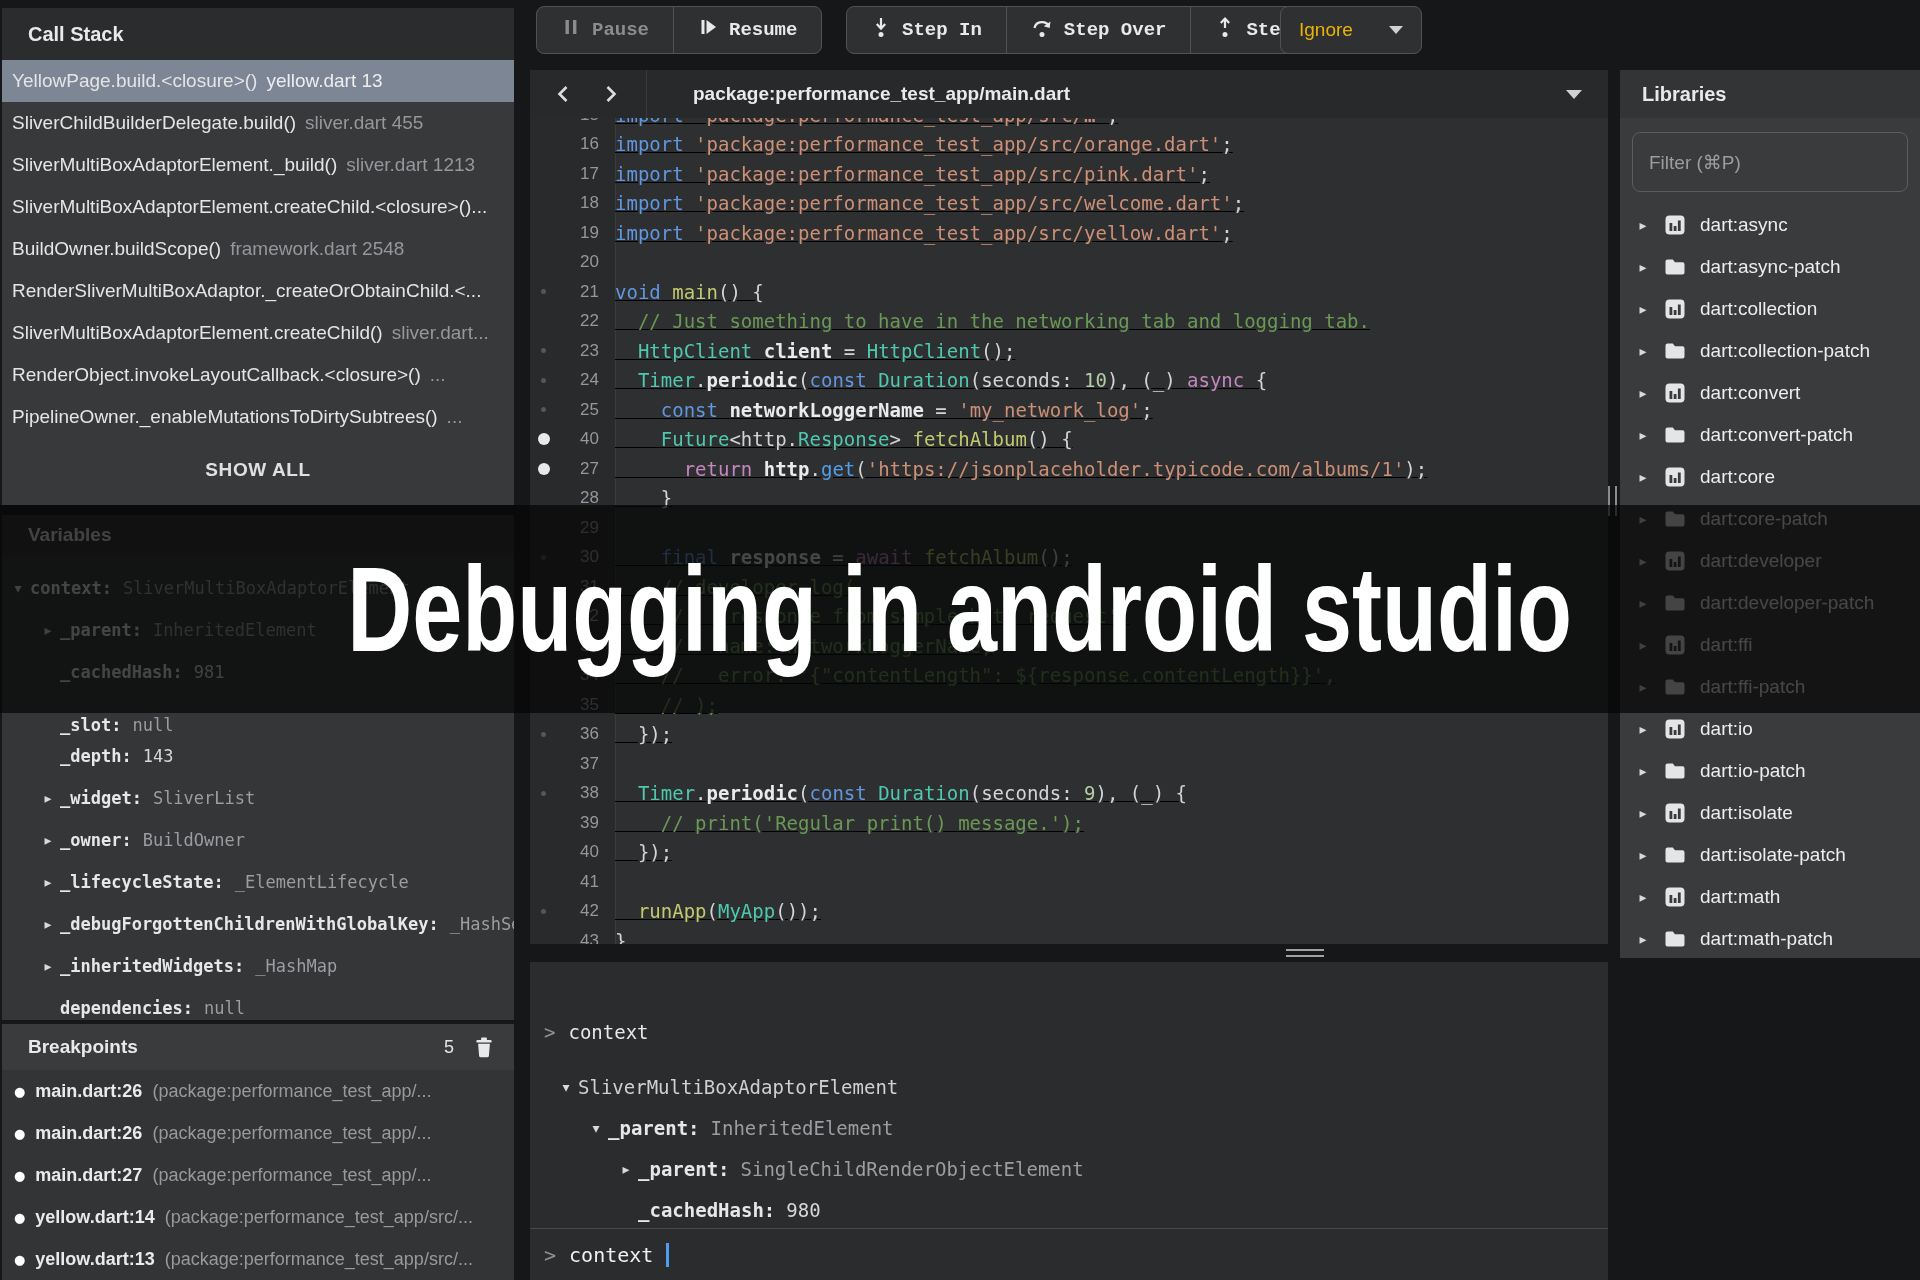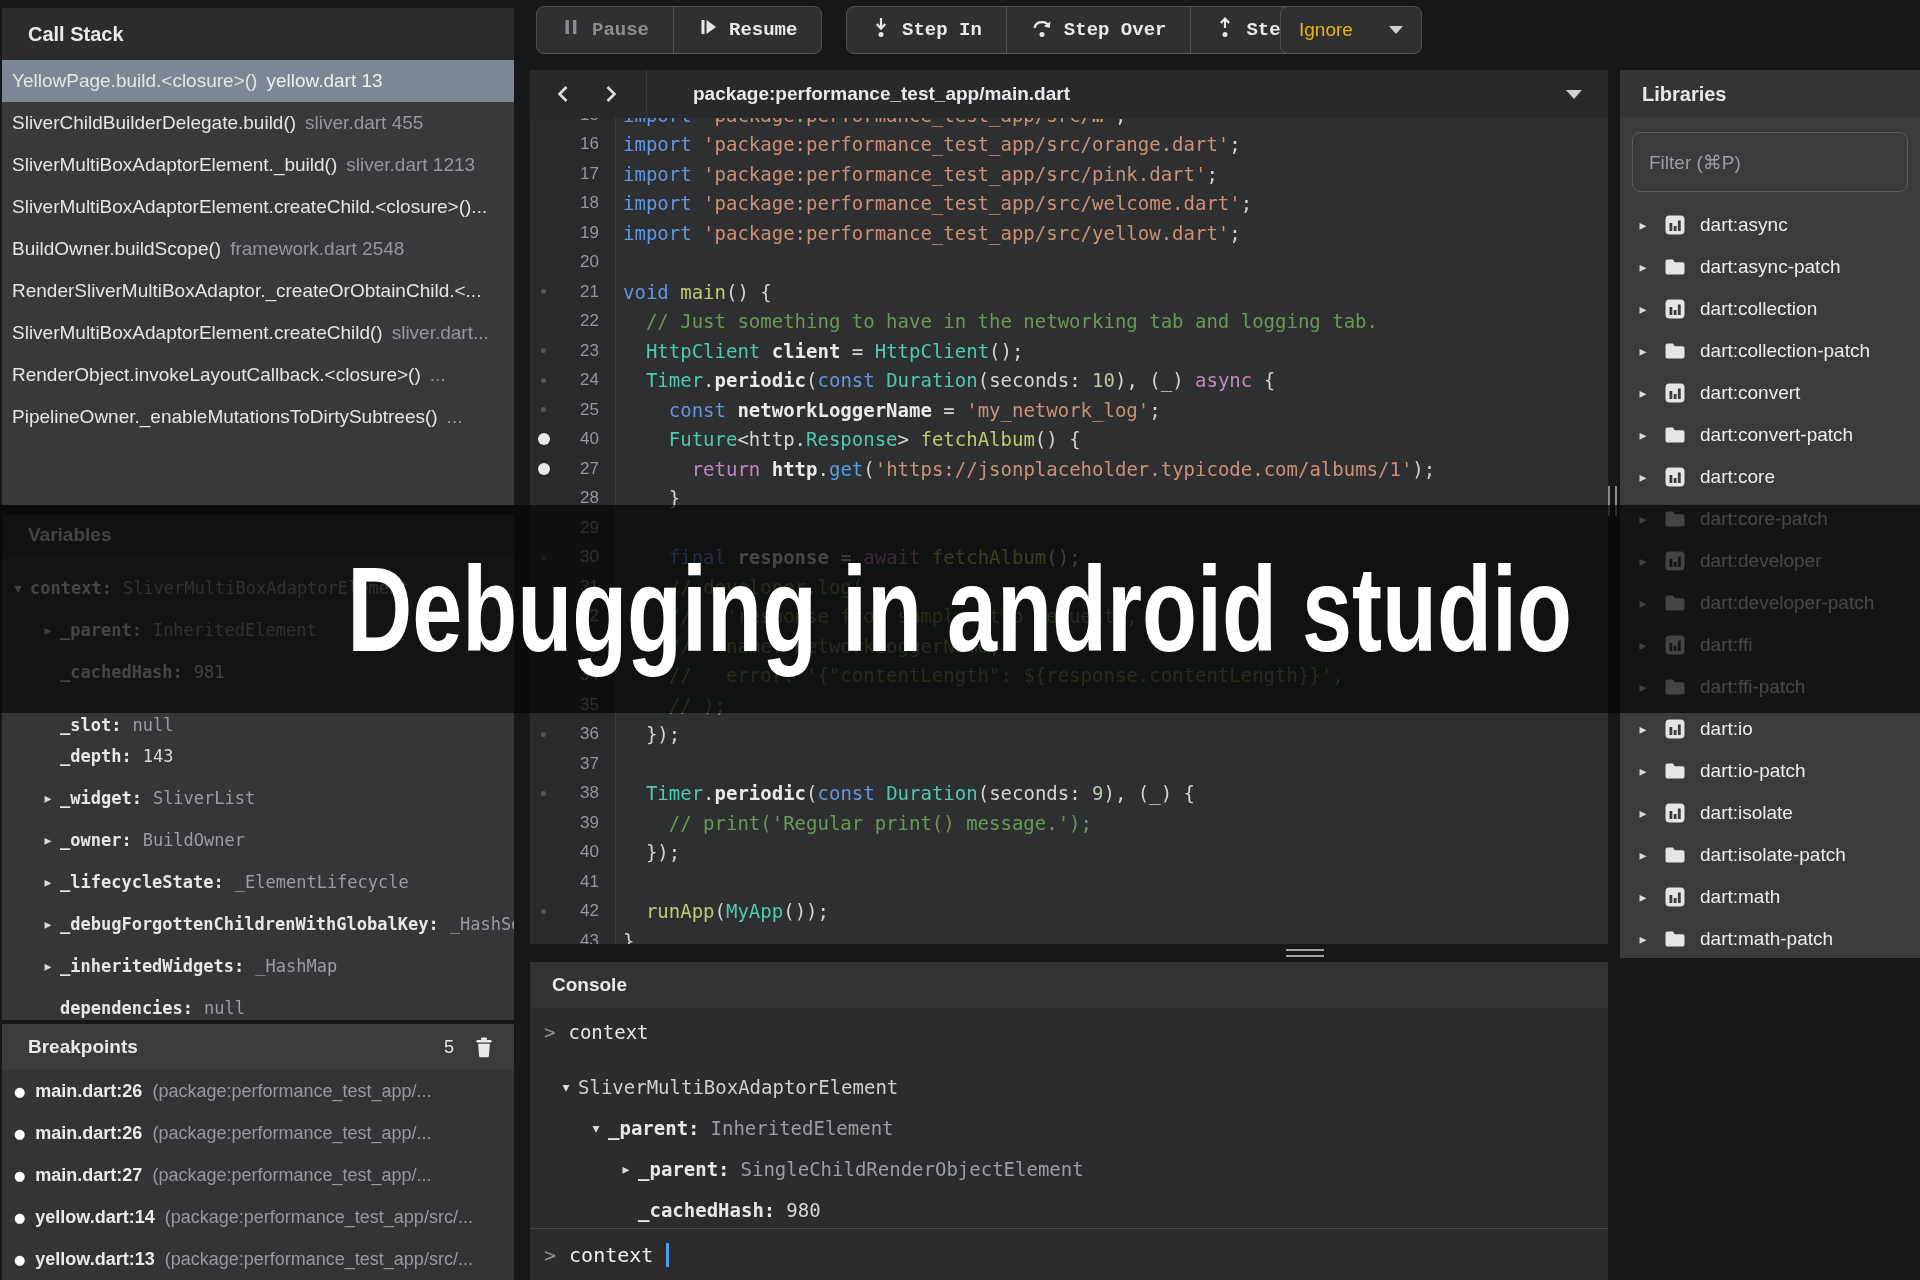--- a/index.html
+++ b/index.html
@@ -77,21 +77,21 @@
   .code-lines { position:absolute; left:0; top:-18px; right:0; }
   .code-line { height:29.5px; display:flex; align-items:center;
                font-family:"DejaVu Sans Mono",monospace; font-size:19px; white-space:pre; }
   .gutter { width:85px; flex:none; position:relative; height:100%; display:flex; align-items:center; cursor:pointer; }
   .lnum { margin-left:auto; margin-right:16px; font-family:"Liberation Sans",sans-serif;
           font-size:17px; color:#95979a; }
   .bp-dot { position:absolute; left:8px; top:50%; margin-top:-6px; width:12px; height:12px;
             border-radius:50%; background:#e8e9ea; }
   .ex-dot { position:absolute; left:11px; top:50%; margin-top:-2.5px; width:5px; height:5px;
             border-radius:50%; background:#55565a; }
-  .code { padding-left:8px; }
+  .code { padding-left:0;text-decoration:underline; }
   .tk-k { color:#6196e0; } .tk-s { color:#cd9077; } .tk-c { color:#6a9955; }
   .tk-t { color:#4ec9b0; } .tk-f { color:#c3c96f; } .tk-n { color:#b5cea8; }
   .tk-p { color:#d4d4d6; } .tk-m { color:#519fe8; } .tk-a { color:#c586c0; }
   .tk-v { color:#e9eaec; font-weight:700; }
 
   
   .h-splitter { position:absolute; left:530px; top:944px; width:1078px; height:18px; background:#161719; cursor:row-resize; }
   .h-handle { position:absolute; left:756px; top:5px; width:38px; height:8px;
               border-top:2px solid #9fa1a3; border-bottom:2px solid #9fa1a3; }
   .v-handle { position:absolute; left:1608px; top:486px; width:9px; height:30px;
@@ -171,20 +171,21 @@
           </div>
           <div class="cs-row">
             <span class="cs-fn">RenderObject.invokeLayoutCallback.&lt;closure&gt;()</span>
             <span class="cs-loc">...</span>
           </div>
           <div class="cs-row">
             <span class="cs-fn">PipelineOwner._enableMutationsToDirtySubtrees()</span>
             <span class="cs-loc">...</span>
           </div>
         </div>
+      <button class="show-all">SHOW ALL</button>
     </section>
 
     <section class="panel variables">
       <div class="panel-header">
         <span>Variables</span>
       </div>
       <div id="var-rows" class="var-rows">
           <div class="var-row" style="padding-left: 4px;">
             <span class="tree-arrow">▾</span>
             <span class="var-name">context:</span>
@@ -392,23 +393,20 @@
         <div class="code-line"><span class="gutter"><span class="lnum">43</span></span><span class="code"><span class="tk-p">}</span></span></div>
       </div>
   </div>
 
   <div class="h-splitter">
       <span class="h-handle"></span>
     </div>
   <div class="v-handle"></div>
 
   <section class="console">
-    <div class="panel-header">
-      <span>Console</span>
-    </div>
     <div id="console-body" class="console-body">
         <div class="entry-cmd">
           <span class="prompt">&gt;</span>
           <span class="cmd-text">context</span>
         </div>
         <div class="entry-tree" style="padding-left: 10px;">
           <span class="tree-arrow">▾</span>
           <span class="ct-name-plain">SliverMultiBoxAdaptorElement</span>
         </div>
         <div class="entry-tree" style="padding-left: 40px;">

